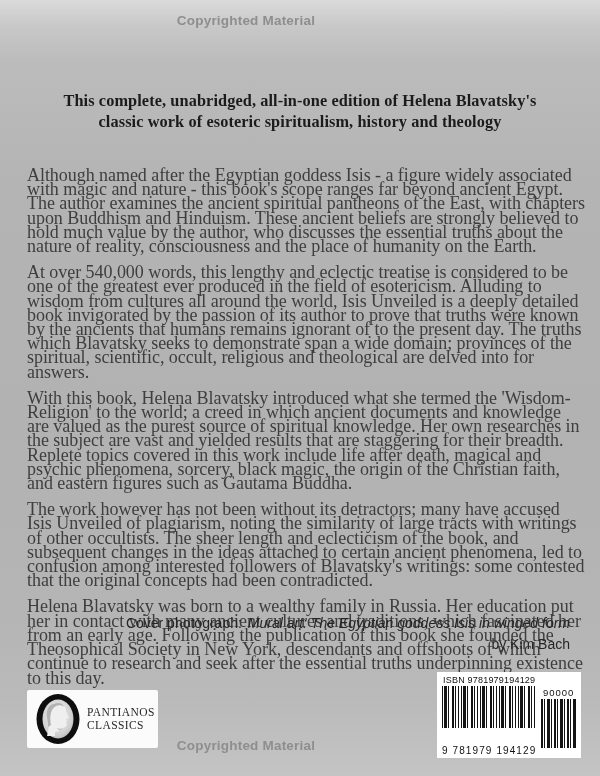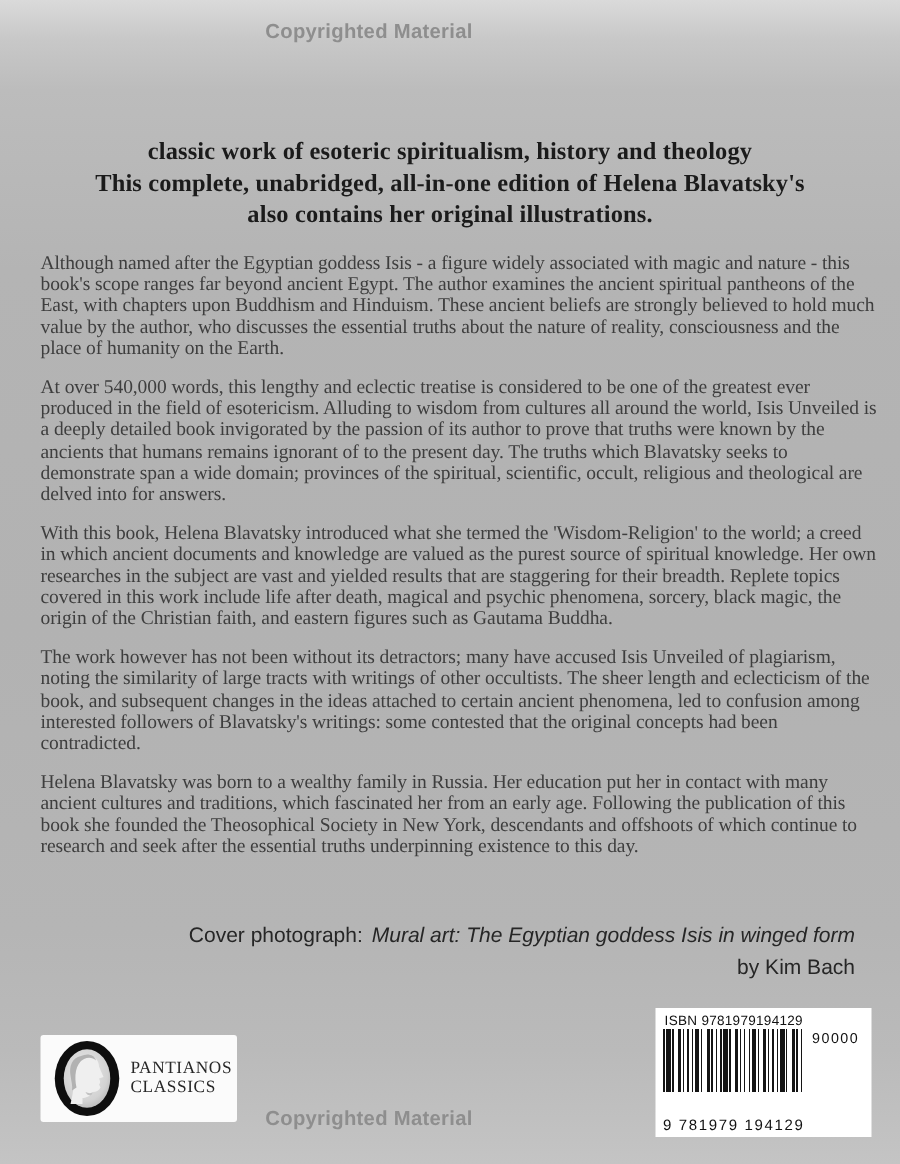--- a/index.html
+++ b/index.html
@@ -23,21 +23,21 @@
   .banner.bottom { top: 738px; }
 
   .headline {
     position: absolute; top: 90px; left: 0; width: 600px;
     text-align: center; font-weight: bold; font-size: 16.3px;
     line-height: 21px; color: #1b1b1b; letter-spacing: 0.1px;
   }
 
   .body-text {
     position: absolute; top: 168px; left: 27px; width: 560px;
-    font-size: 13px; line-height: 14.2px; color: #3e3e3e;
+    font-size: 18px; line-height: 14.2px; color: #3e3e3e;
     letter-spacing: -0.05px;
   }
   .body-text p { margin: 0 0 12px 0; }
 
   .credit {
     position: absolute; top: 613px; left: 30px; width: 540px;
     font-family: "Liberation Sans", sans-serif; font-size: 14px;
     line-height: 21px; color: #262626; text-align: right;
   }
   .credit .title { font-style: italic; margin-left: 6px; }
@@ -69,43 +69,42 @@
     background-image: repeating-linear-gradient(90deg,
       #141414 0px 1px, #fff 1px 2px, #141414 2px 5px, #fff 5px 6px,
       #141414 6px 7px, #fff 7px 10px, #141414 10px 12px, #fff 12px 13px,
       #141414 13px 14px, #fff 14px 16px, #141414 16px 17px, #fff 17px 19px);
   }
   .main-digits {
     font-family: "Liberation Sans", sans-serif; font-size: 10px;
     color: #111; text-align: center; white-space: nowrap;
     letter-spacing: 1.1px; margin-top: 17px;
   }
-  .addon-code { width: 37px; display: flex; flex-direction: row; }
+  .addon-code { width: 37px; display: flex; flex-direction: column; }
   .addon-label {
     margin-top: 12px; font-family: "Liberation Sans", sans-serif;
     font-size: 9.5px; color: #111; text-align: center; letter-spacing: 1px;
   }
   .bars-addon {
     margin-top: 1px; height: 49px;
     background-image: repeating-linear-gradient(90deg,
       #141414 0px 2px, #fff 2px 3px, #141414 3px 4px, #fff 4px 6px,
       #141414 6px 9px, #fff 9px 10px, #141414 10px 11px, #fff 11px 13px);
   }
 </style>
 </head>
 <body>
 
 <div class="page">
 
   <div class="banner top">Copyrighted Material</div>
 
   <div class="headline">
+    <div>This complete, unabridged, all-in-one edition of Helena Blavatsky's</div>
     <div>classic work of esoteric spiritualism, history and theology</div>
-    <div>This complete, unabridged, all-in-one edition of Helena Blavatsky's</div>
-    <div>also contains her original illustrations.</div>
   </div>
 
   <div class="body-text">
     <p>Although named after the Egyptian goddess Isis - a figure widely associated with magic and nature - this book's scope ranges far beyond ancient Egypt. The author examines the ancient spiritual pantheons of the East, with chapters upon Buddhism and Hinduism. These ancient beliefs are strongly believed to hold much value by the author, who discusses the essential truths about the nature of reality, consciousness and the place of humanity on the Earth.</p>
     <p>At over 540,000 words, this lengthy and eclectic treatise is considered to be one of the greatest ever produced in the field of esotericism. Alluding to wisdom from cultures all around the world, Isis Unveiled is a deeply detailed book invigorated by the passion of its author to prove that truths were known by the ancients that humans remains ignorant of to the present day. The truths which Blavatsky seeks to demonstrate span a wide domain; provinces of the spiritual, scientific, occult, religious and theological are delved into for answers.</p>
     <p>With this book, Helena Blavatsky introduced what she termed the 'Wisdom-Religion' to the world; a creed in which ancient documents and knowledge are valued as the purest source of spiritual knowledge. Her own researches in the subject are vast and yielded results that are staggering for their breadth. Replete topics covered in this work include life after death, magical and psychic phenomena, sorcery, black magic, the origin of the Christian faith, and eastern figures such as Gautama Buddha.</p>
     <p>The work however has not been without its detractors; many have accused Isis Unveiled of plagiarism, noting the similarity of large tracts with writings of other occultists. The sheer length and eclecticism of the book, and subsequent changes in the ideas attached to certain ancient phenomena, led to confusion among interested followers of Blavatsky's writings: some contested that the original concepts had been contradicted.</p>
     <p>Helena Blavatsky was born to a wealthy family in Russia. Her education put her in contact with many ancient cultures and traditions, which fascinated her from an early age. Following the publication of this book she founded the Theosophical Society in New York, descendants and offshoots of which continue to research and seek after the essential truths underpinning existence to this day.</p>
   </div>
 

